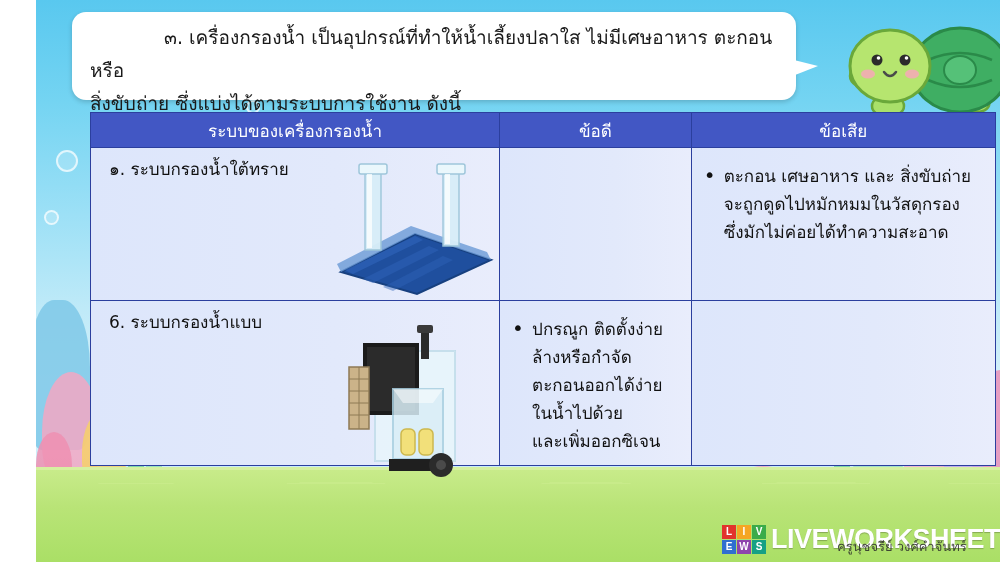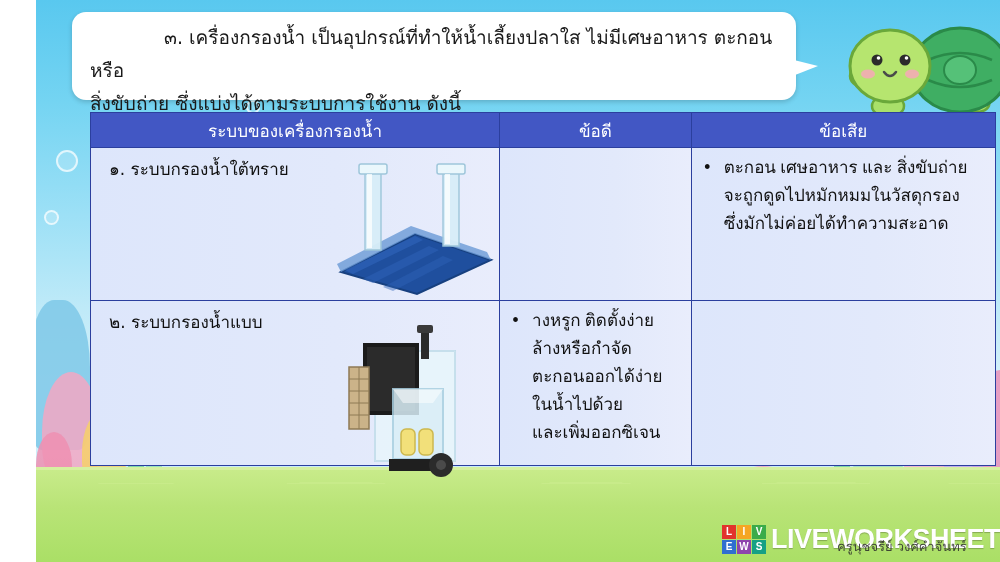--- a/index.html
+++ b/index.html
@@ -152,26 +152,25 @@
     position: absolute;
     left: 18px;
     top: 7px;
     font-size: 17px;
     color: #111;
     line-height: 28px;
   }
   .row-label .l2 { display: block; padding-left: 28px; }
   .bullet-list {
     margin: 0;
-    padding: 6px 8px 0 10px;
+    padding: 14px 8px 0 10px;
     list-style: none;
     font-size: 17px;
     line-height: 28px;
     color: #111;
-    font-family: Liberation Serif, serif;
   }
   .bullet-list li {
     position: relative;
     padding-left: 22px;
   }
   .bullet-list li:before {
     content: "\2022";
     position: absolute;
     left: 2px;
     top: -1px;
@@ -346,21 +345,21 @@
             <span class="bl-line">จะถูกดูดไปหมักหมมในวัสดุกรอง</span>
             <span class="bl-line">ซึ่งมักไม่ค่อยได้ทำความสะอาด</span>
           </li>
         </ul>
       </div>
     </div>
 
     <div class="trow r2">
       <div class="cell c1 body-cell">
         <div class="row-label">
-          <span>๒. ระบบกรองน้ำแบบ</span>
+          <span>6. ระบบกรองน้ำแบบ</span>
         </div>
         <div class="hangfilter">
           <svg width="166" height="160" viewBox="0 0 166 160">
 
             <rect x="48" y="30" width="80" height="110" fill="#e8f5fb" stroke="#b9d8e6" stroke-width="2" opacity="0.9"></rect>
             <rect x="48" y="30" width="80" height="110" fill="none" stroke="#cfe6f0" stroke-width="1"></rect>
 
             <rect x="36" y="22" width="56" height="72" fill="#1b1b1b"></rect>
             <rect x="40" y="26" width="48" height="64" fill="#2b2b2b"></rect>
 
@@ -384,21 +383,21 @@
 
             <rect x="62" y="138" width="52" height="12" fill="#1f1f1f"></rect>
             <circle cx="114" cy="144" r="12" fill="#2b2b2b"></circle>
             <circle cx="114" cy="144" r="5" fill="#4a4a4a"></circle>
           </svg>
         </div>
       </div>
       <div class="cell c2 body-cell">
         <ul class="bullet-list">
           <li>
-            <span class="bl-line">างหรูก ติดตั้งง่าย</span>
+            <span class="bl-line">ปกรณูก ติดตั้งง่าย</span>
             <span class="bl-line">ล้างหรือกำจัด</span>
             <span class="bl-line">ตะกอนออกได้ง่าย</span>
             <span class="bl-line">ในน้ำไปด้วย</span>
             <span class="bl-line">และเพิ่มออกซิเจน</span>
           </li>
         </ul>
       </div>
       <div class="cell c3 body-cell"></div>
     </div>
 

